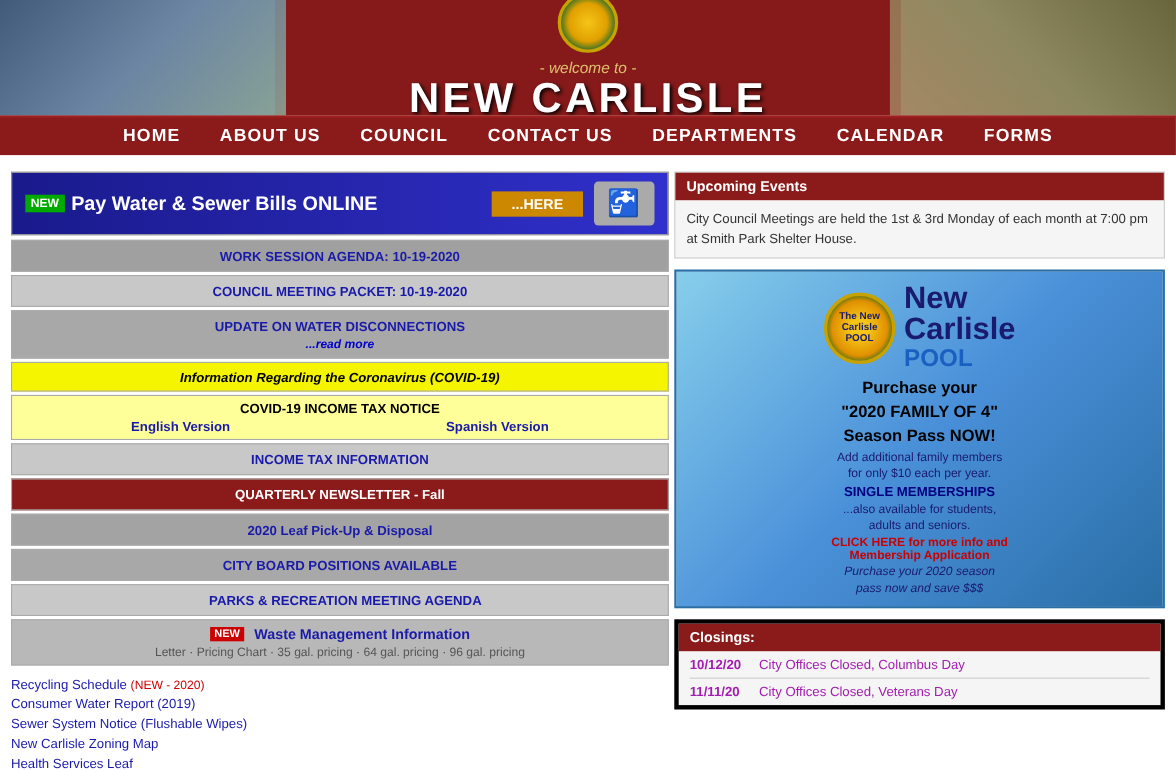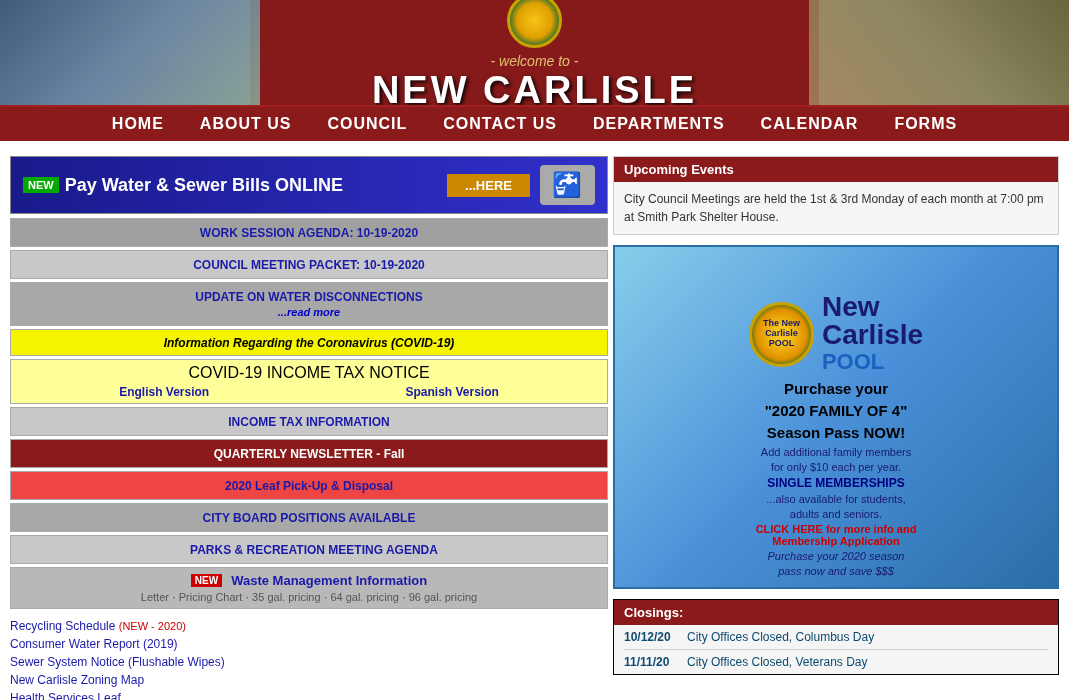--- a/index.html
+++ b/index.html
@@ -123,22 +123,22 @@
     }
 
     .covid-tax-row {
       background: #ffff99;
       border: 1px solid #aaa;
       margin-bottom: 3px;
       padding: 4px 10px;
       text-align: center;
     }
     .covid-tax-row .title {
-      font-weight: normal;
-      font-size: 16px;
+      font-weight: bold;
+      font-size: 12px;
       color: #000;
       display: block;
     }
     .covid-tax-row .links {
       display: flex;
       justify-content: space-around;
       margin-top: 3px;
     }
     .covid-tax-row .links a {
       color: #1a1aaa;
@@ -255,33 +255,33 @@
       font-size: 11px;
       color: #1a1a6e;
       font-style: italic;
       display: block;
       margin-top: 3px;
     }
 
     
     .closings {
       background: #f5f5f5;
-      border: 1px solid #000000;
+      border: 4px solid #000000;
     }
     .closings .section-header {
       background: #8B1A1A;
       color: #fff;
       padding: 5px 10px;
       font-size: 13px;
       font-weight: bold;
     }
     .closings .closing-item {
       padding: 5px 10px;
       font-size: 12px;
-      color: #0c4a6e;
+      color: #a21caf;
       display: flex;
       gap: 8px;
     }
     .closings .closing-date {
       font-weight: bold;
       min-width: 55px;
     }
     .closings .divider {
       border-top: 1px solid #ccc;
       margin: 0 10px;
@@ -375,21 +375,21 @@
     </div>
 
     <div class="content-row" style="background:#c8c8c8;">
       <a href="#">INCOME TAX INFORMATION</a>
     </div>
 
     <div class="content-row red" style="background:#8B1A1A;">
       <a href="#" style="color:#fff;">QUARTERLY NEWSLETTER - Fall</a>
     </div>
 
-    <div class="content-row gray-medium" style="background:#ef4444;">
+    <div class="content-row gray-medium" style="background:#a3a3a3;">
       <a href="#">2020 Leaf Pick-Up &amp; Disposal</a>
     </div>
 
     <div class="content-row dark-gray" style="background:#a8a8a8;">
       <a href="#">CITY BOARD POSITIONS AVAILABLE</a>
     </div>
 
     <div class="content-row" style="background:#c8c8c8;padding-left:20px;">
       <a href="#">PARKS &amp; RECREATION MEETING AGENDA</a>
     </div>
@@ -422,21 +422,21 @@
   <div class="right-col">
 
     <div class="upcoming-events">
       <div class="section-header">Upcoming Events</div>
       <div class="section-body">
         <span>City Council Meetings are held the 1st &amp; 3rd Monday of each month at 7:00 pm at Smith Park Shelter House.</span>
       </div>
     </div>
 
     <div class="pool-ad">
-      <div style="display:flex;align-items:center;justify-content:center;gap:8px;margin-bottom:5px;margin-top:36px;">
+      <div style="display:flex;align-items:center;justify-content:center;gap:8px;margin-bottom:5px;">
         <div style="width:65px;height:65px;border-radius:50%;background:radial-gradient(circle,#f5c518 20%,#e09000 60%,#1a6a1a 80%);display:flex;align-items:center;justify-content:center;flex-direction:column;border:3px solid #c8a200;">
           <span style="font-size:9px;font-weight:bold;color:#1a1a6e;line-height:1.1;text-align:center;">The New<br>Carlisle<br>POOL</span>
         </div>
         <div style="text-align:left;">
           <span style="font-size:28px;font-weight:bold;color:#1a1a6e;display:block;line-height:1;">New</span>
           <span style="font-size:28px;font-weight:bold;color:#1a1a6e;display:block;line-height:1;">Carlisle</span>
           <span style="font-size:22px;font-weight:bold;color:#1a60c0;display:block;">POOL</span>
         </div>
       </div>
       <span class="pool-cta">Purchase your</span>

